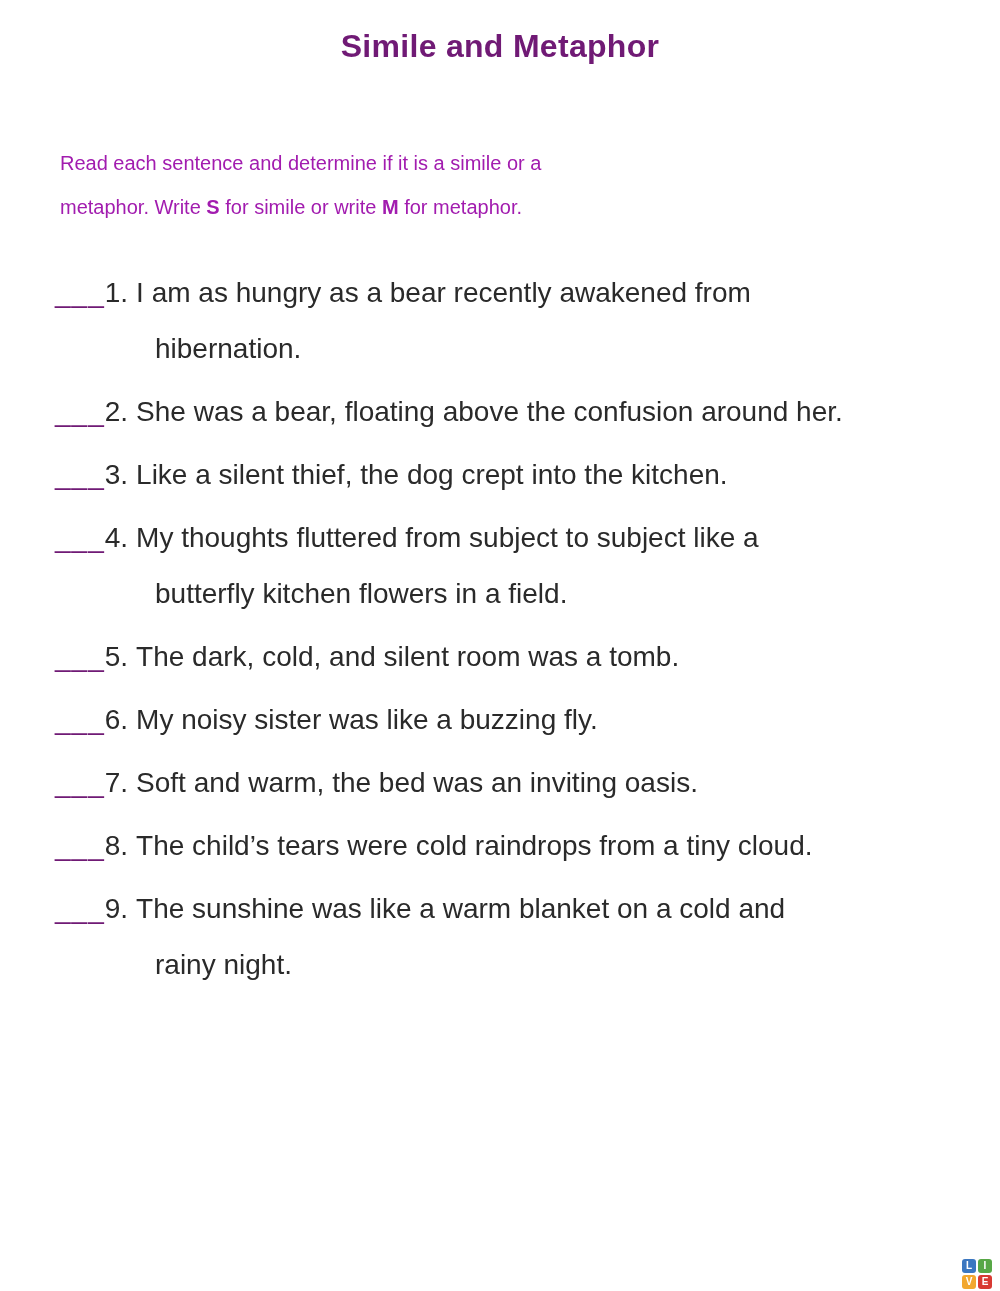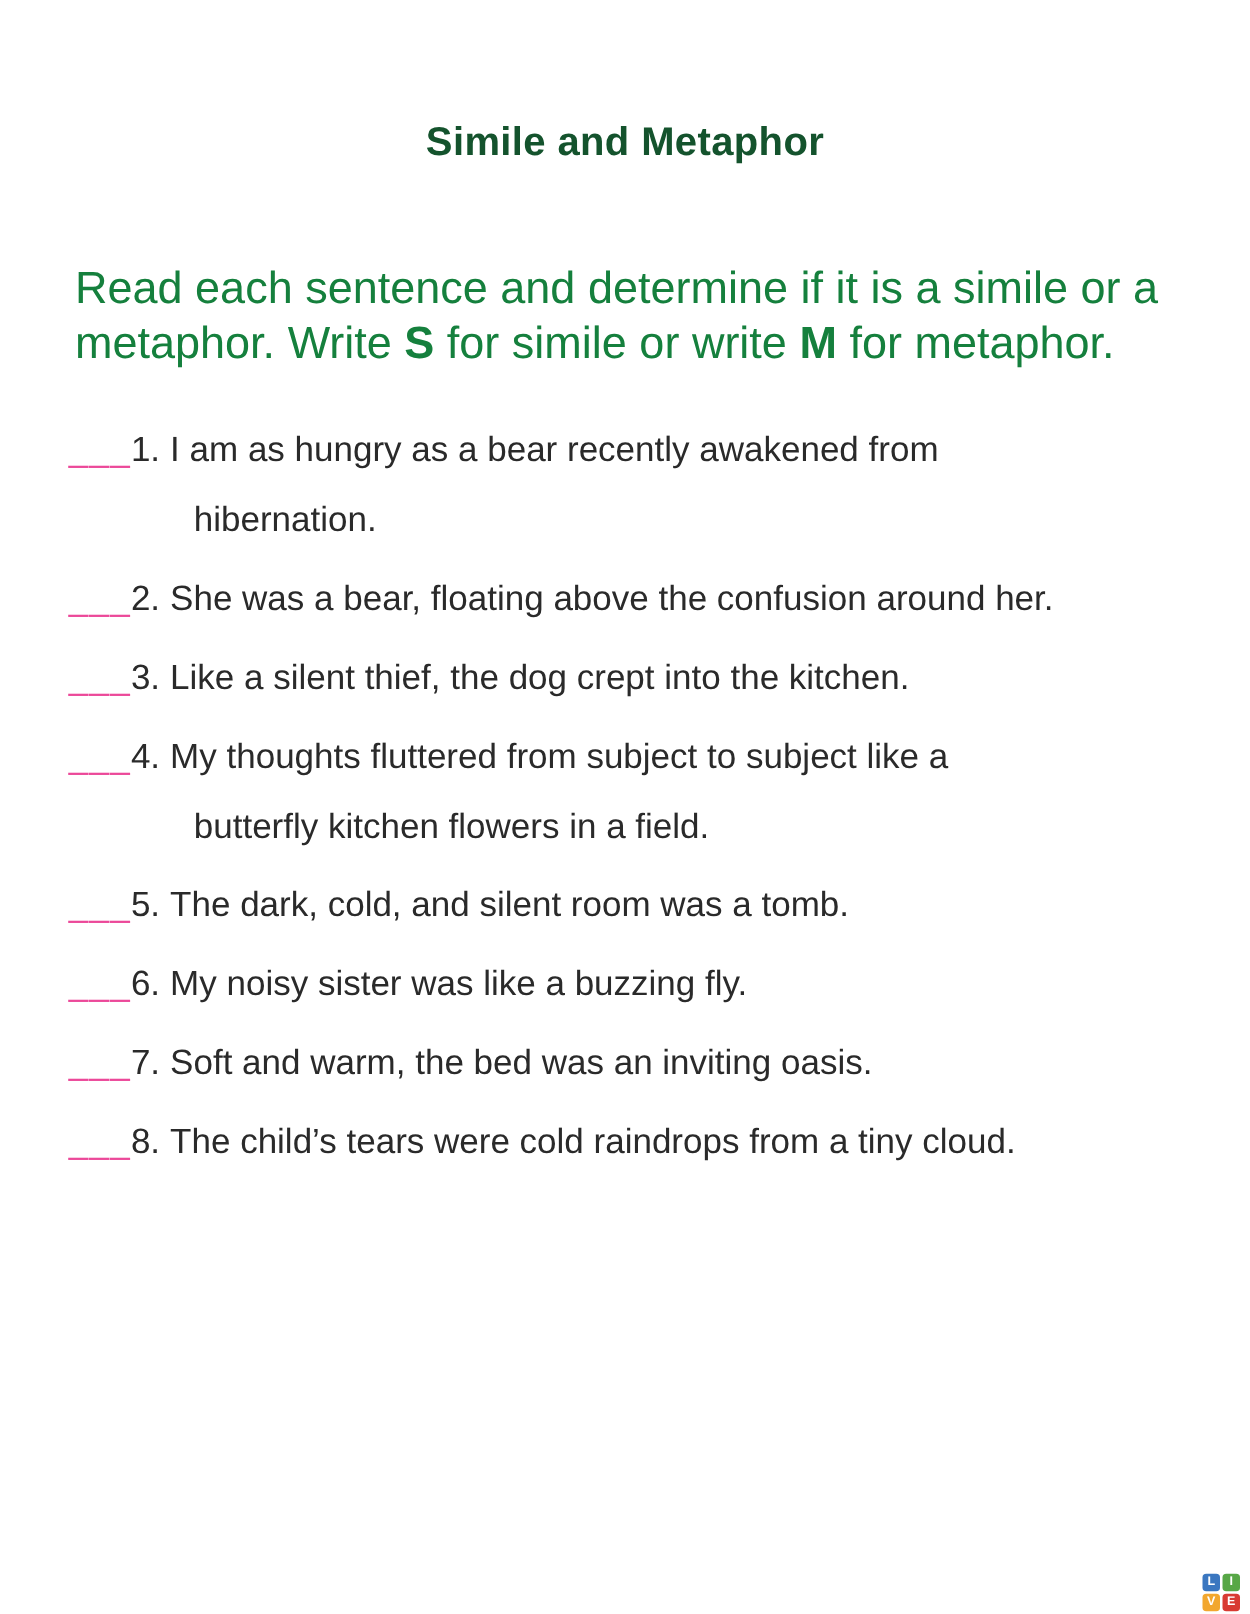--- a/index.html
+++ b/index.html
@@ -8,48 +8,48 @@
     position: relative;
     width: 1000px;
     height: 1291px;
     margin: 0 auto;
     background: #ffffff;
     font-family: "Liberation Sans", "DejaVu Sans", sans-serif;
     color: #212121;
     overflow: hidden;
   }
   .title {
-    padding-top: 97px;
+    padding-top: 30px;
     text-align: center;
     font-size: 32px;
     line-height: 33px;
     font-weight: 700;
-    color: #14532d;
+    color: #701a75;
     letter-spacing: 0.3px;
   }
   .instructions {
     margin: 78px 60px 0 60px;
-    font-size: 36px;
+    font-size: 20px;
     line-height: 44px;
-    color: #15803d;
+    color: #a21caf;
   }
   .instructions .b { font-weight: 700; }
   .items {
     margin-top: 36px;
   }
   .item {
     margin: 0 40px 7px 55px;
     font-size: 28px;
     line-height: 56px;
     color: #2a2a2a;
     white-space: nowrap;
   }
   .blank {
     letter-spacing: 1px;
-    color: #ec4899;
+    color: #701a75;
   }
   .num { margin-right: 8px; }
   .cont { margin-left: 100px; white-space: nowrap; }
   .cont:empty { display: none; }
   .footer-logo {
     position: absolute;
     right: 6px;
     bottom: 2px;
     display: flex;
     align-items: center;
@@ -124,20 +124,24 @@
     <div class="item">
       <span class="blank">___</span><span class="num">7.</span><span>Soft and warm, the bed was an inviting oasis.</span>
       
     </div>
 
     <div class="item">
       <span class="blank">___</span><span class="num">8.</span><span>The child’s tears were cold raindrops from a tiny cloud.</span>
       
     </div>
 
+    <div class="item">
+      <span class="blank">___</span><span class="num">9.</span><span>The sunshine was like a warm blanket on a cold and</span>
+      <div class="cont">rainy night.</div>
+    </div>
 
 
   </div>
 
   <div class="footer-logo">
     <div class="logo-grid">
       <div class="logo-sq" style="background-color: rgb(59, 119, 192);">L</div>
       <div class="logo-sq" style="background-color: rgb(87, 167, 70);">I</div>
       <div class="logo-sq" style="background-color: rgb(242, 167, 46);">V</div>
       <div class="logo-sq" style="background-color: rgb(216, 58, 50);">E</div>

